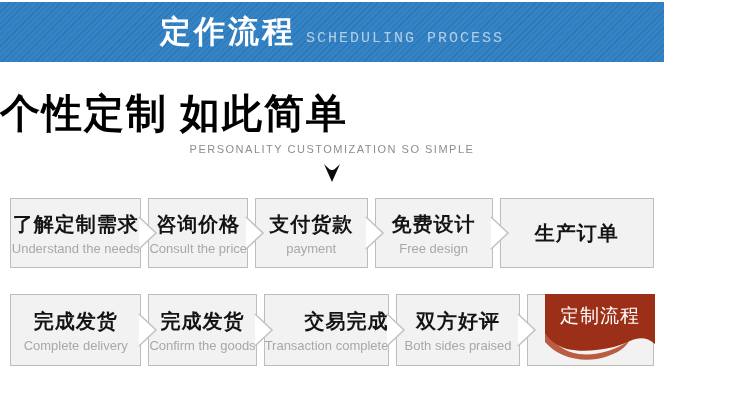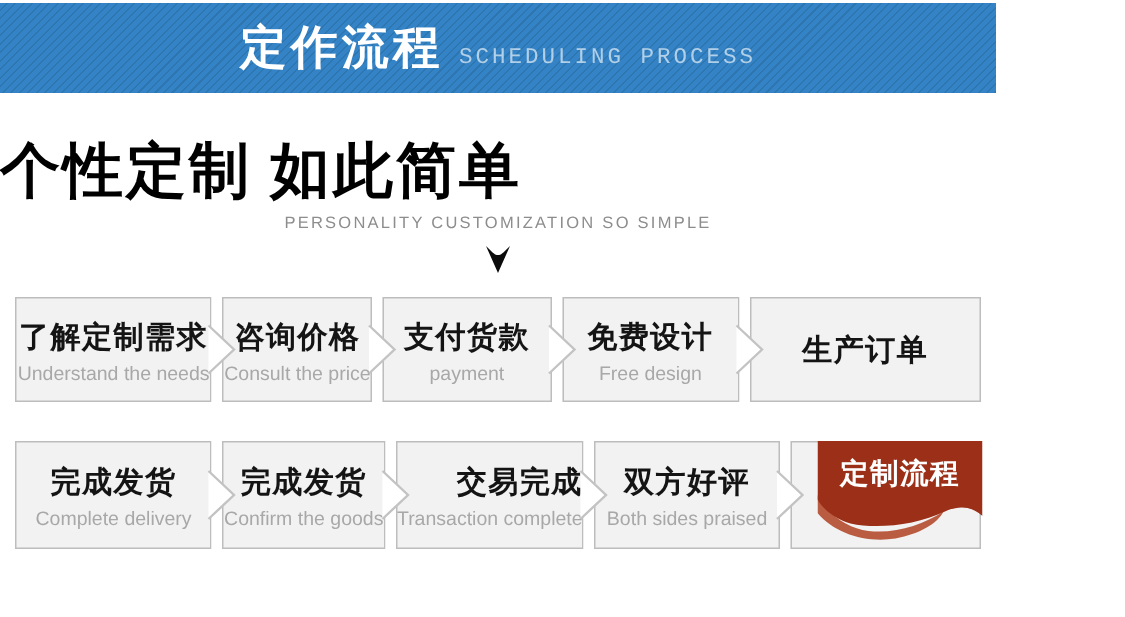--- a/index.html
+++ b/index.html
@@ -115,21 +115,21 @@
     z-index: 3;
   }
   .ribbon-label {
     position: absolute;
     top: 9px;
     left: 0;
     width: 100%;
     text-align: center;
     color: #ffffff;
     font-size: 19px;
-    font-weight: bold;
+    font-weight: normal;
     letter-spacing: 1px;
   }
   
   .w1 { flex-grow: 1.36; } .w2 { flex-grow: 1.00; } .w3 { flex-grow: 1.16; }
   .w4 { flex-grow: 1.22; } .w5 { flex-grow: 1.60; }
   .v1 { flex-grow: 1.27; } .v2 { flex-grow: 1.00; } .v3 { flex-grow: 1.17; align-items: flex-end; }
   .v4 { flex-grow: 1.19; } .v5 { flex-grow: 1.23; }
 </style>
 </head>
 <body>

